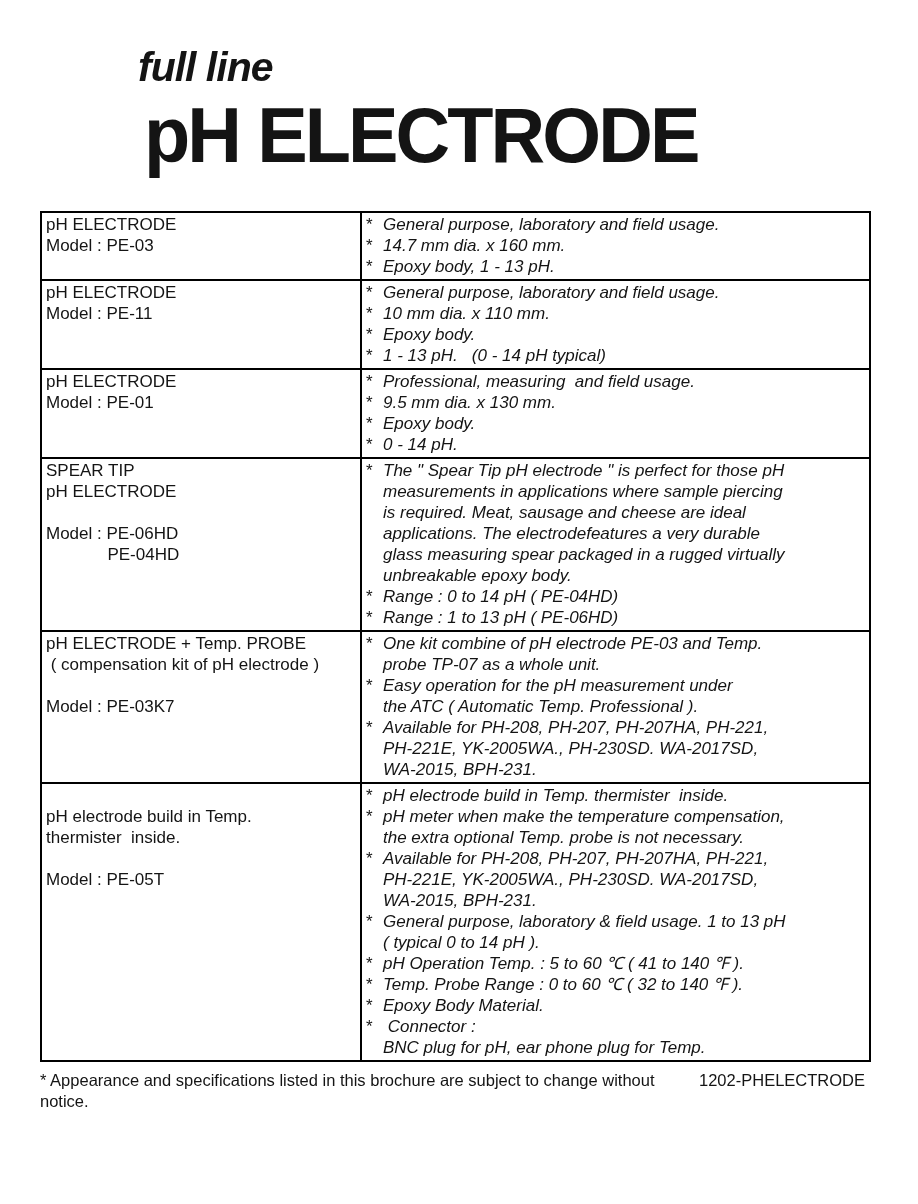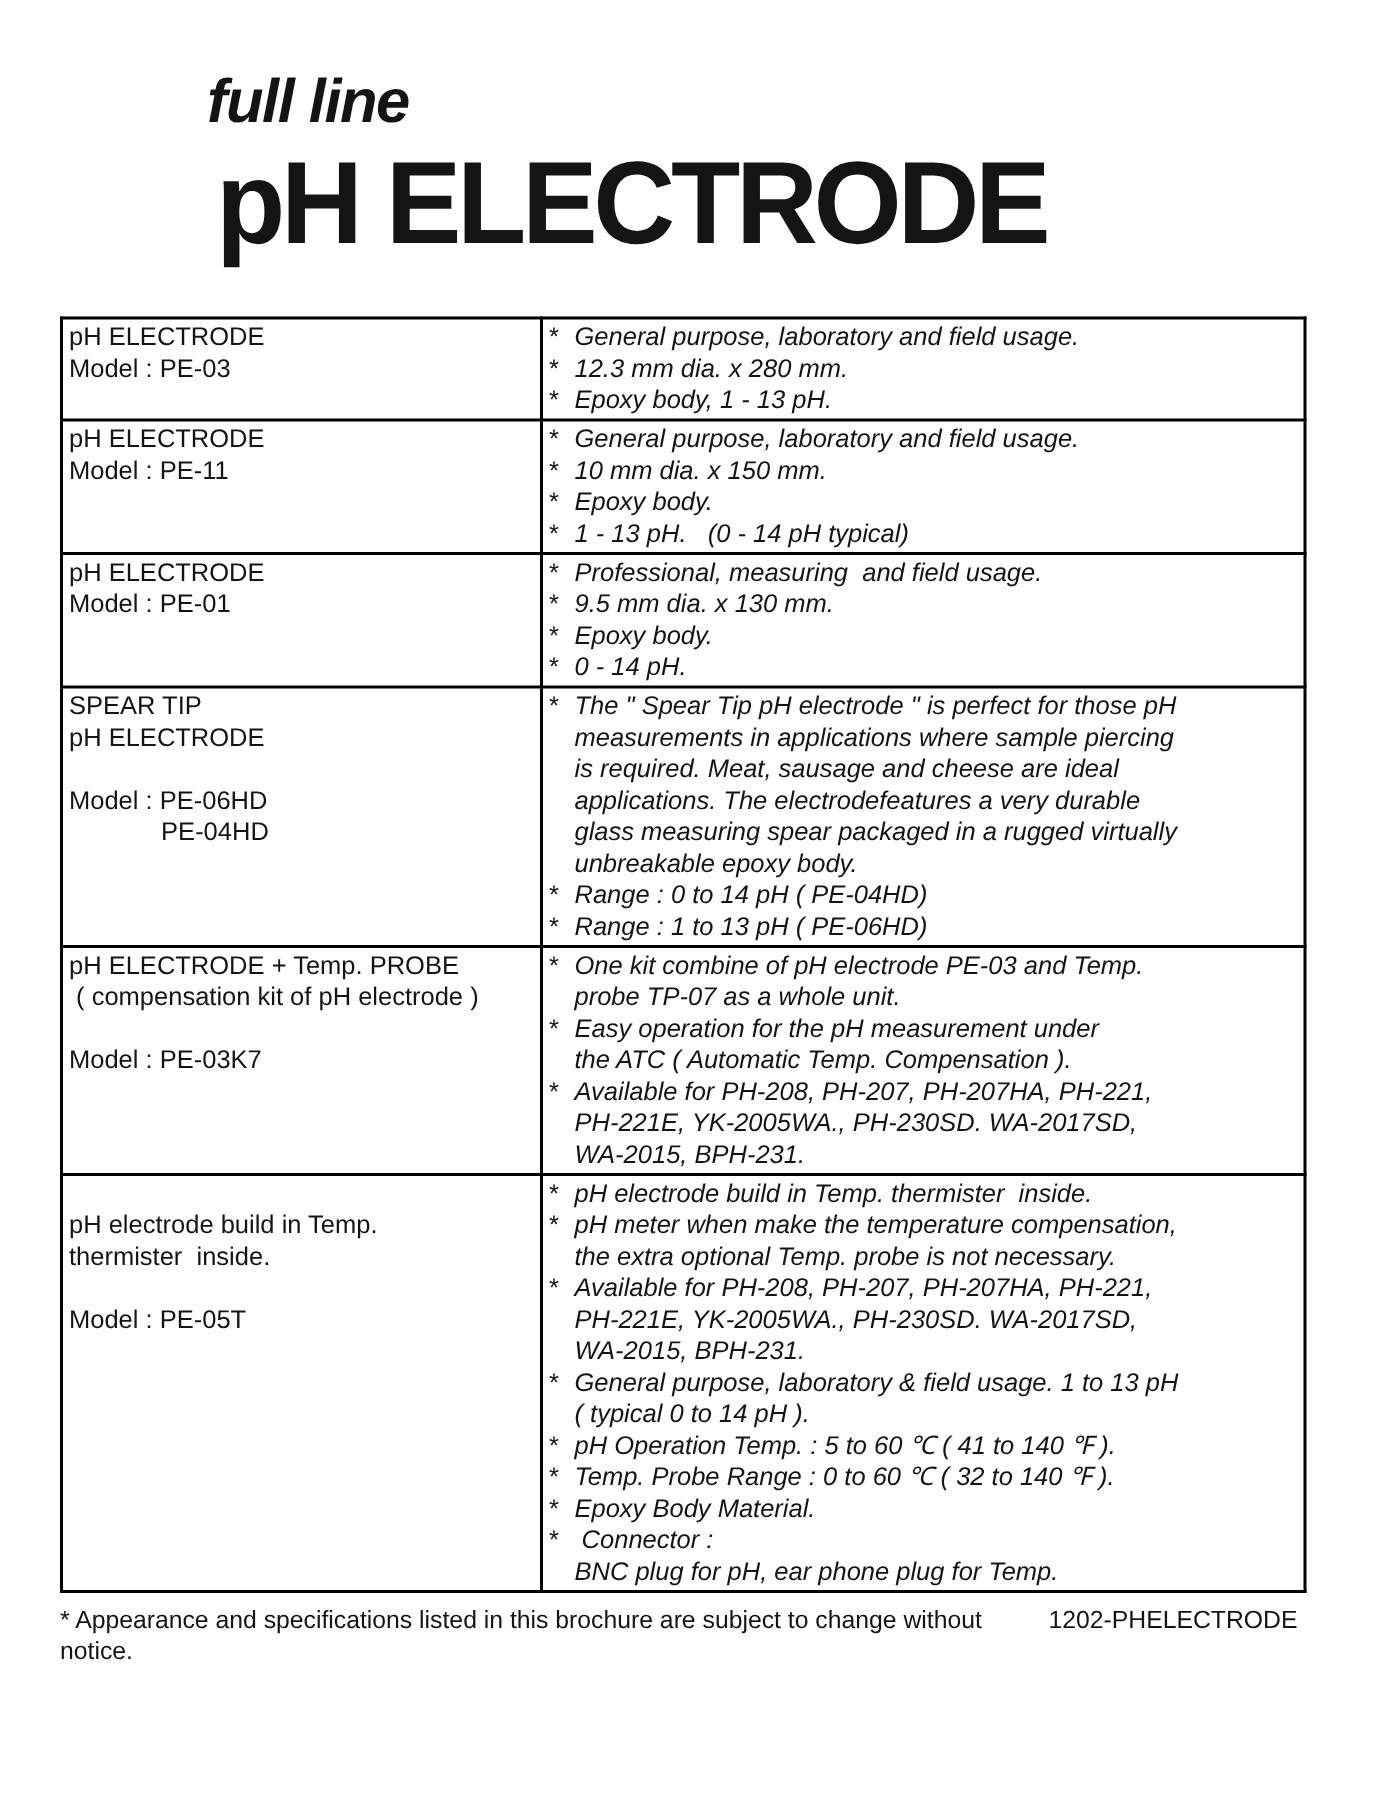--- a/index.html
+++ b/index.html
@@ -104,39 +104,39 @@
     <tr>
           <td class="product-cell">pH ELECTRODE
 Model : PE-03</td>
           <td class="specs-cell">
             <div class="bullet">
               <span class="star">*</span>
               <span class="btext">General purpose, laboratory and field usage.</span>
             </div>
             <div class="bullet">
               <span class="star">*</span>
-              <span class="btext">12.3 mm dia. x 280 mm.</span>
+              <span class="btext">14.7 mm dia. x 160 mm.</span>
             </div>
             <div class="bullet">
               <span class="star">*</span>
               <span class="btext">Epoxy body, 1 - 13 pH.</span>
             </div>
           </td>
         </tr>
         <tr>
           <td class="product-cell">pH ELECTRODE
 Model : PE-11</td>
           <td class="specs-cell">
             <div class="bullet">
               <span class="star">*</span>
               <span class="btext">General purpose, laboratory and field usage.</span>
             </div>
             <div class="bullet">
               <span class="star">*</span>
-              <span class="btext">10 mm dia. x 150 mm.</span>
+              <span class="btext">10 mm dia. x 110 mm.</span>
             </div>
             <div class="bullet">
               <span class="star">*</span>
               <span class="btext">Epoxy body.</span>
             </div>
             <div class="bullet">
               <span class="star">*</span>
               <span class="btext">1 - 13 pH.   (0 - 14 pH typical)</span>
             </div>
           </td>
@@ -196,21 +196,21 @@
 Model : PE-03K7</td>
           <td class="specs-cell">
             <div class="bullet">
               <span class="star">*</span>
               <span class="btext">One kit combine of pH electrode PE-03 and Temp.
 probe TP-07 as a whole unit.</span>
             </div>
             <div class="bullet">
               <span class="star">*</span>
               <span class="btext">Easy operation for the pH measurement under
-the ATC ( Automatic Temp. Compensation ).</span>
+the ATC ( Automatic Temp. Professional ).</span>
             </div>
             <div class="bullet">
               <span class="star">*</span>
               <span class="btext">Available for PH-208, PH-207, PH-207HA, PH-221,
 PH-221E, YK-2005WA., PH-230SD. WA-2017SD,
 WA-2015, BPH-231.</span>
             </div>
           </td>
         </tr>
         <tr>

